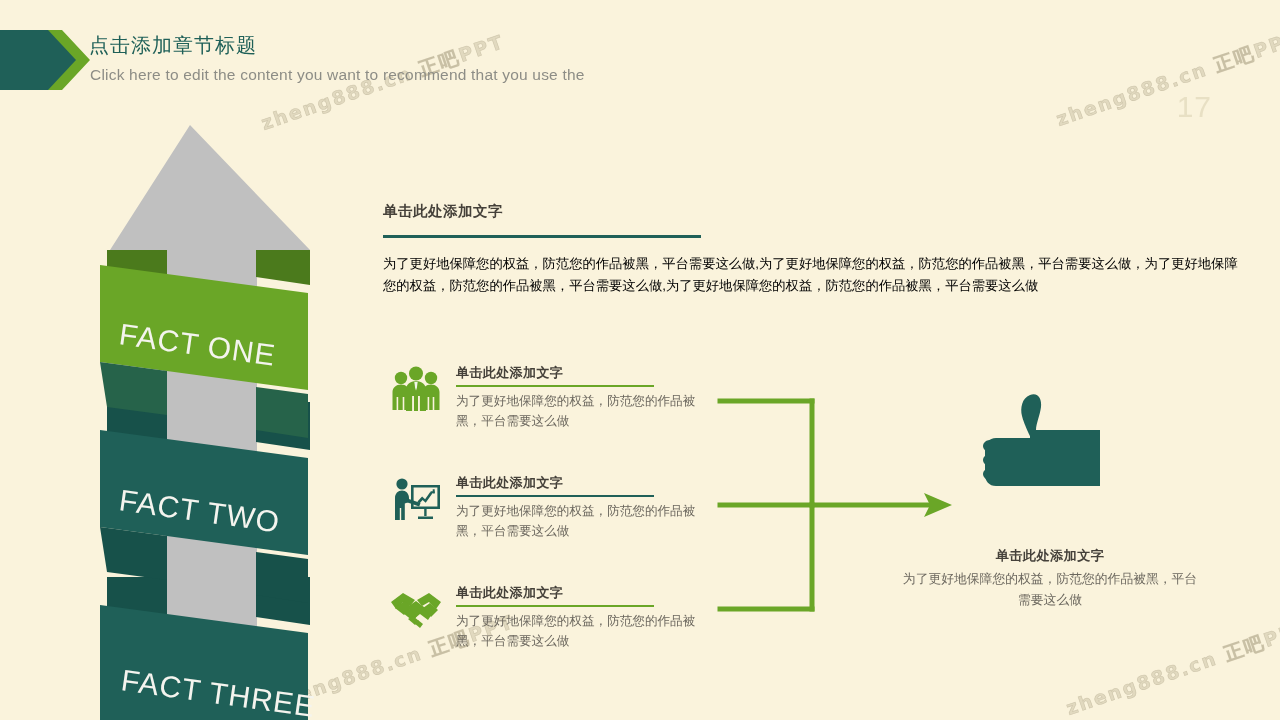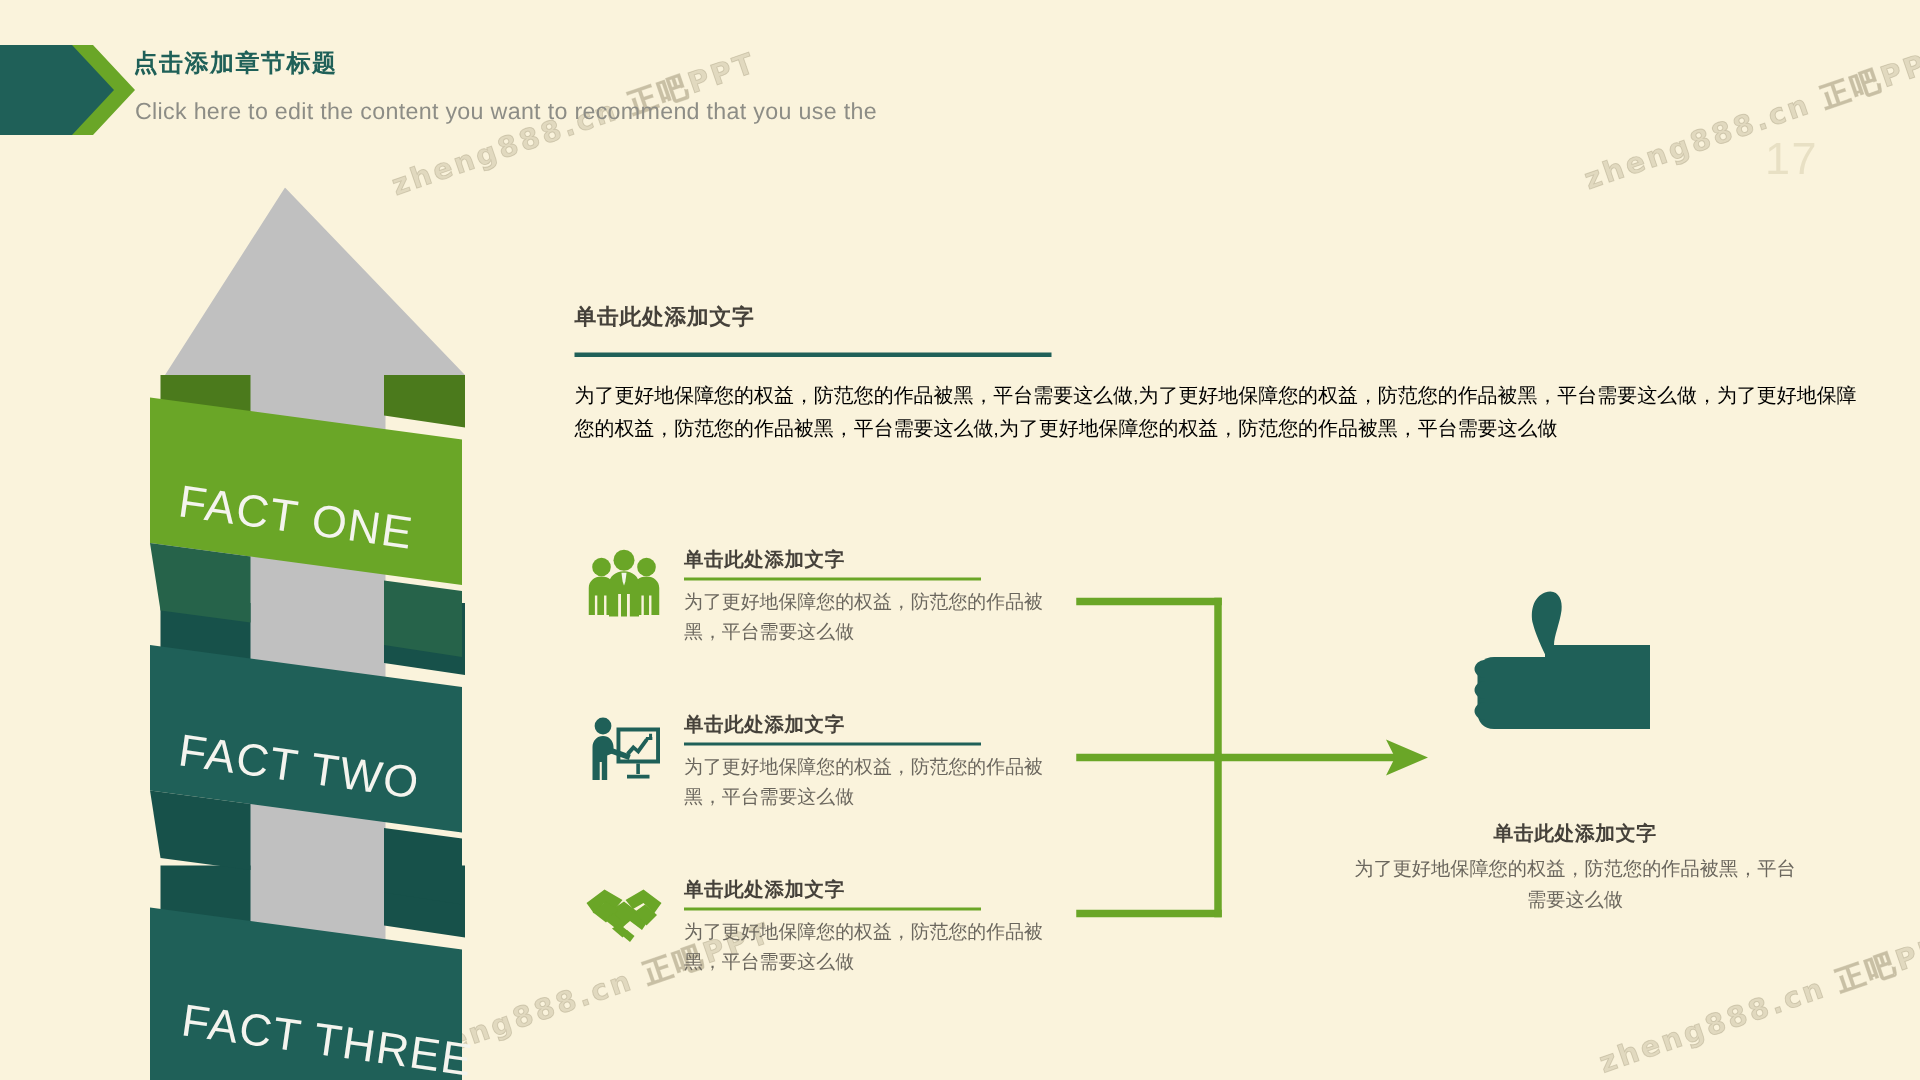--- a/index.html
+++ b/index.html
@@ -46,22 +46,22 @@
     position: absolute;
     top: 30px;
     left: 0;
     width: 90px;
     height: 60px;
   }
   .page-title {
     position: absolute;
     left: 89px;
     top: 32px;
-    font-size: 16px;
-    font-weight: 700;
+    font-size: 20px;
+    font-weight: 400;
     color: #1f6058;
     letter-spacing: 1px;
   }
   .page-subtitle {
     position: absolute;
     left: 90px;
     top: 66px;
     font-size: 15.5px;
     color: #8d8d86;
     letter-spacing: 0.2px;

